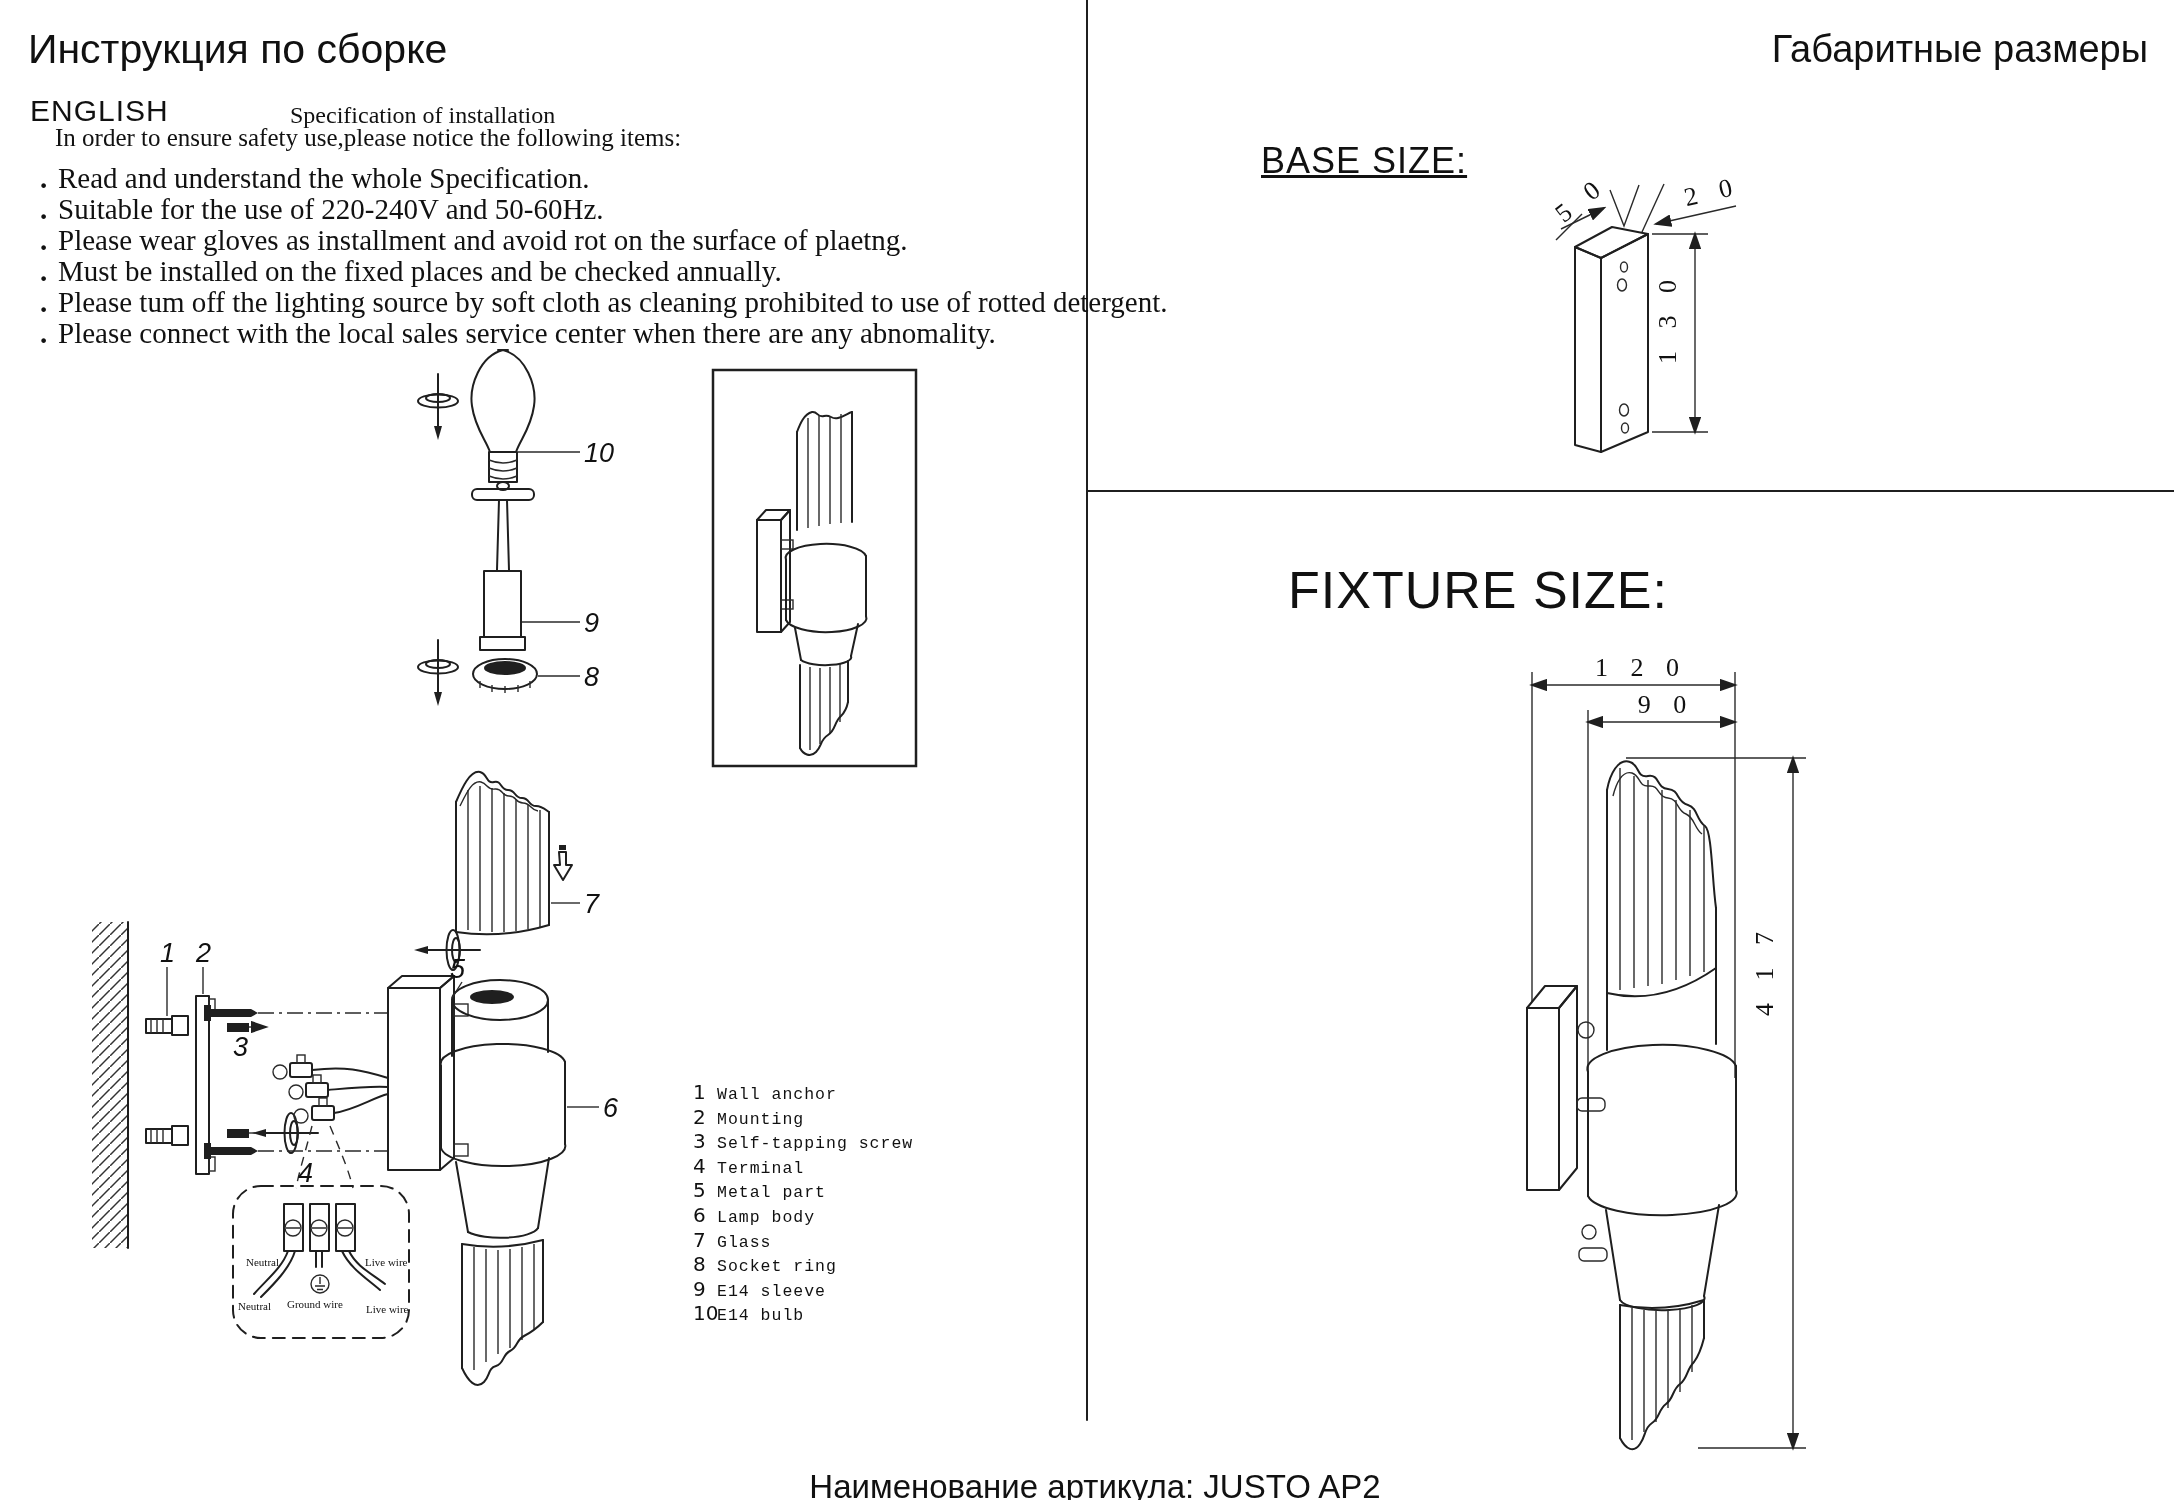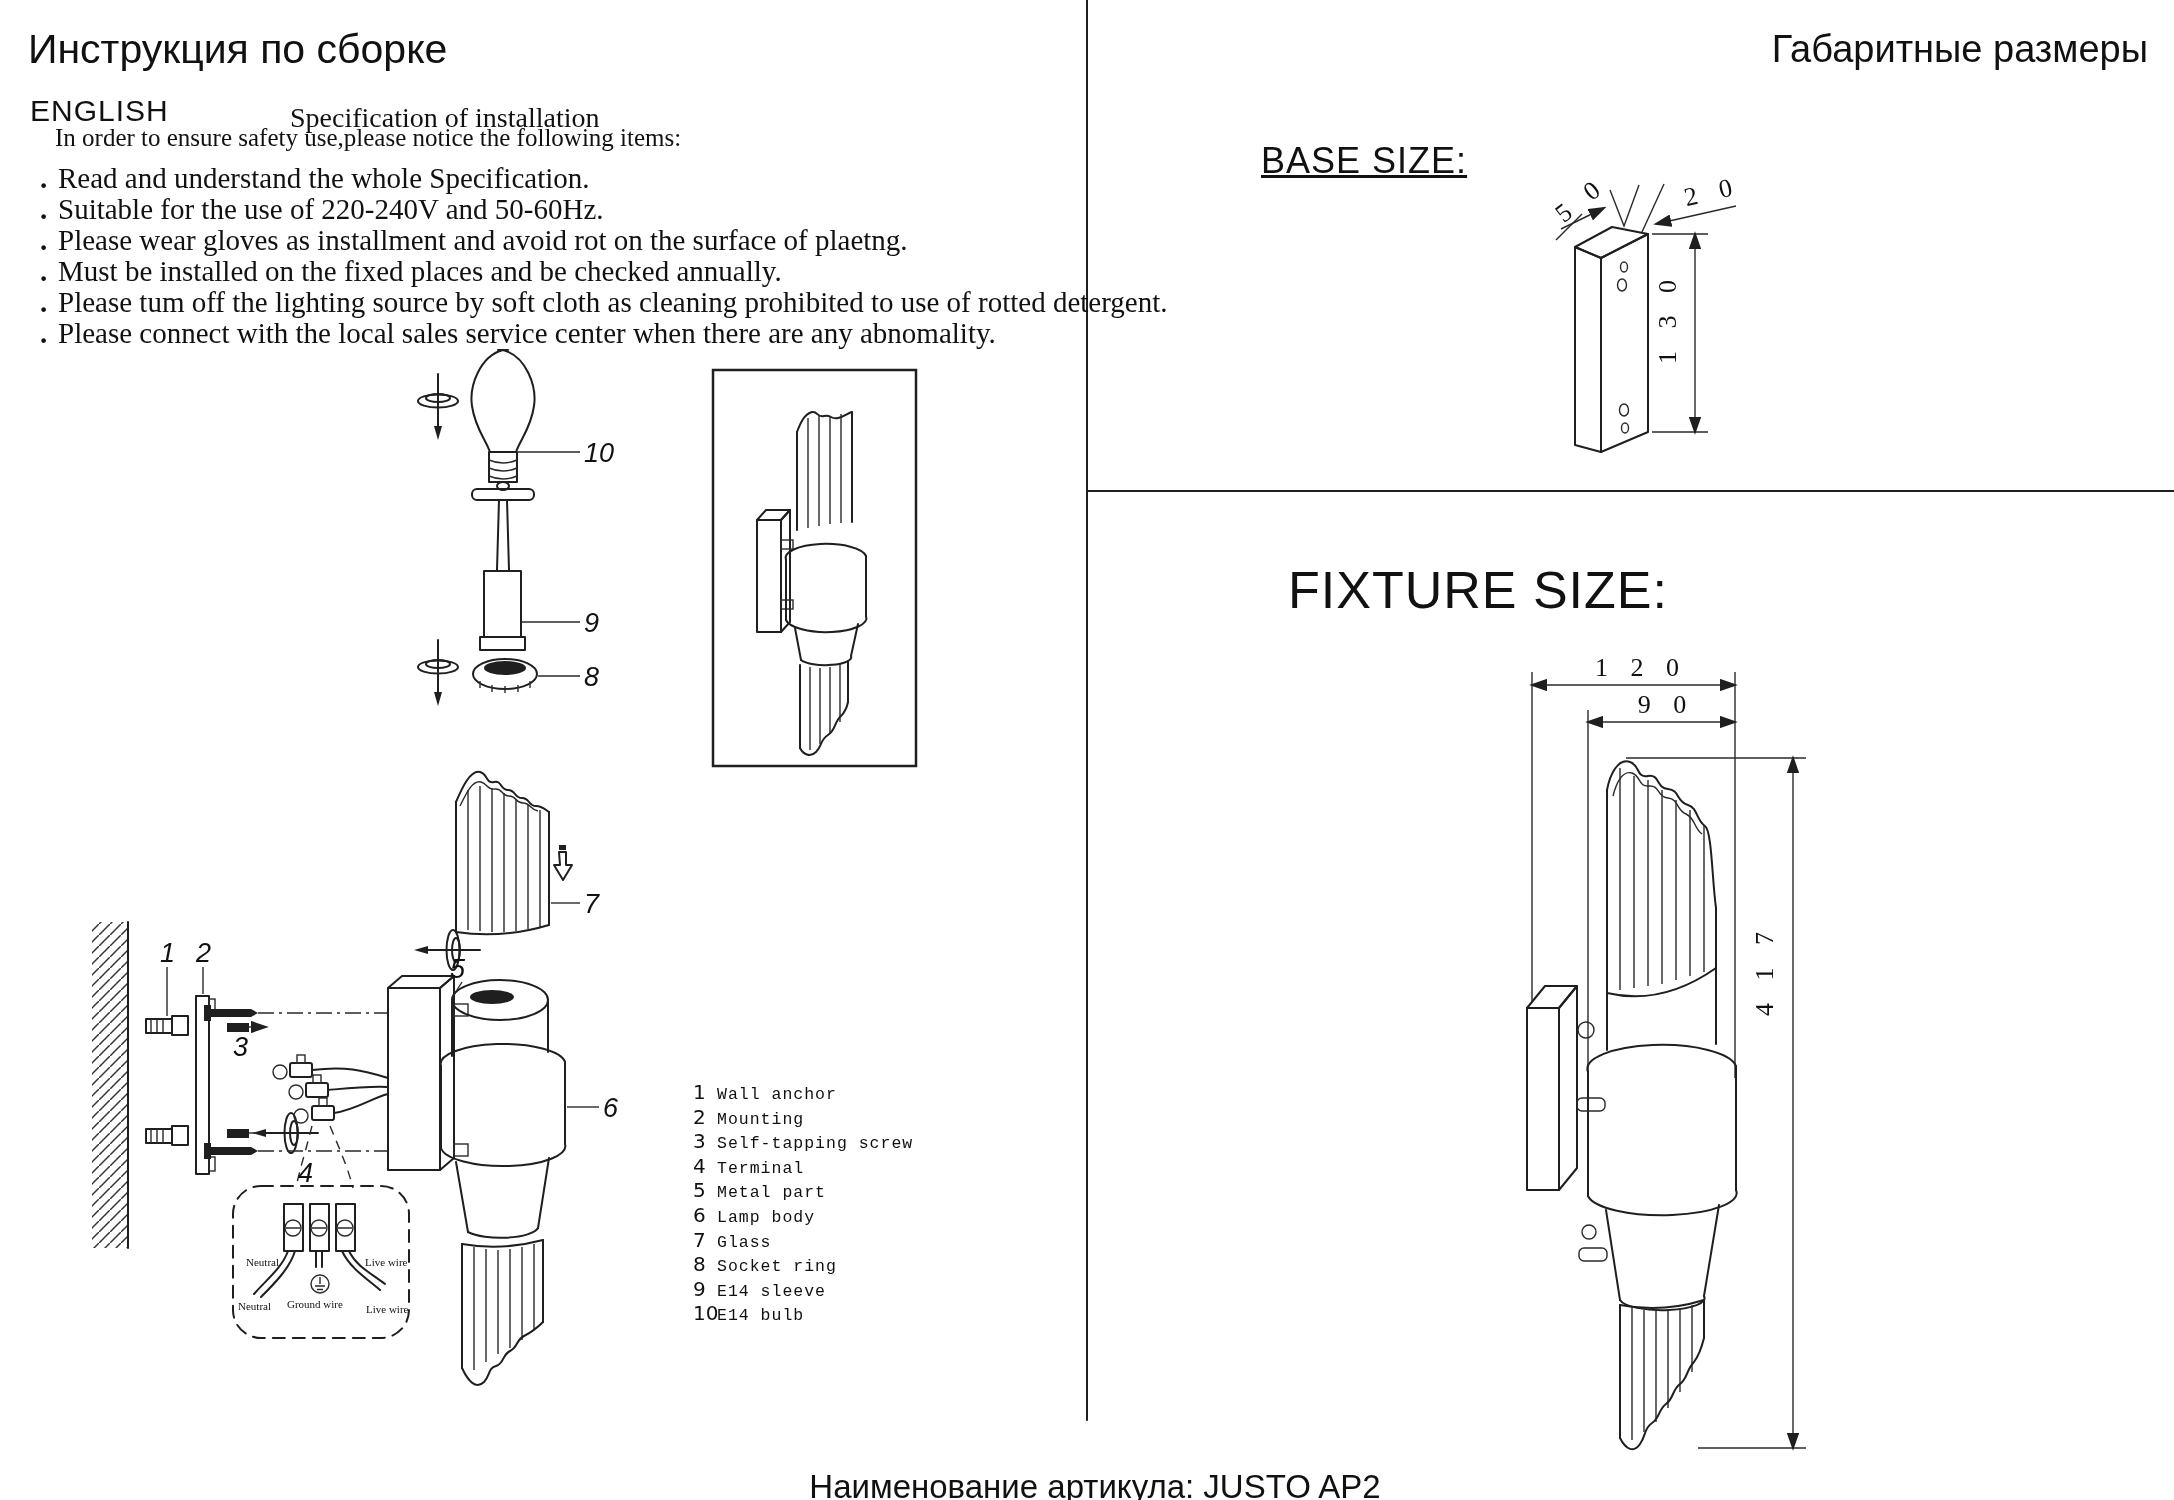--- a/index.html
+++ b/index.html
@@ -4,21 +4,21 @@
 <style>
   html,body{margin:0;padding:0;background:#e8e8e8;}
   .page{
     position:relative;width:2174px;height:1500px;background:#ffffff;
     font-family:"Liberation Sans",sans-serif;color:#111;overflow:hidden;
   }
   .abs{position:absolute;}
   .title-ru{left:28px;top:26px;font-size:41px;letter-spacing:0px;}
   .dims-title-ru{right:26px;top:28px;font-size:38px;}
   .english{left:30px;top:94px;font-size:30px;letter-spacing:1px;text-align:right;}
-  .spec{left:290px;top:102px;font-size:28px;font-family:"Liberation Serif",serif;}
+  .spec{left:290px;top:102px;font-size:24px;font-family:"Liberation Serif",serif;}
   .intro{left:55px;top:124px;font-size:25px;font-family:"Liberation Serif",serif;text-align:right;}
   .bullets{left:40px;top:162px;font-size:29px;font-family:"Liberation Serif",serif;}
   .bullet-row{height:31px;white-space:nowrap;}
   .bullet-dot{display:inline-block;width:18px;font-weight:bold;}
   .base-label{left:1261px;top:140px;font-size:36px;letter-spacing:1px;text-decoration:underline;}
   .fixture-label{left:1288px;top:560px;font-size:52px;letter-spacing:1px;}
   .parts{left:693px;top:1080px;}
   .part-row{height:24.6px;white-space:nowrap;}
   .pnum{display:inline-block;width:24px;font-size:20px;font-family:"DejaVu Sans",sans-serif;}
   .pname{font-size:16.5px;font-family:"Liberation Mono",monospace;letter-spacing:1px;}

